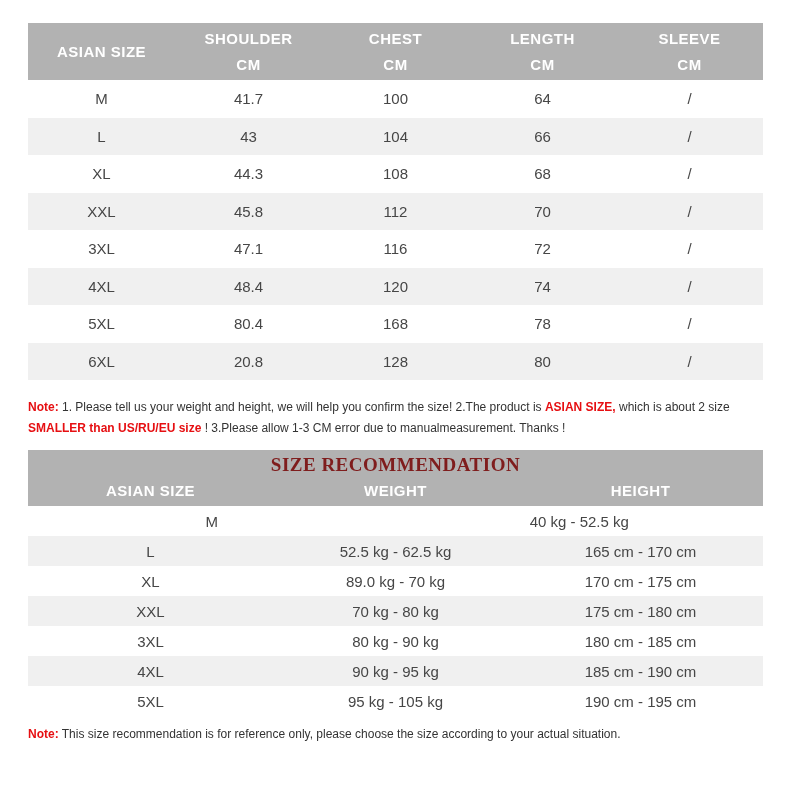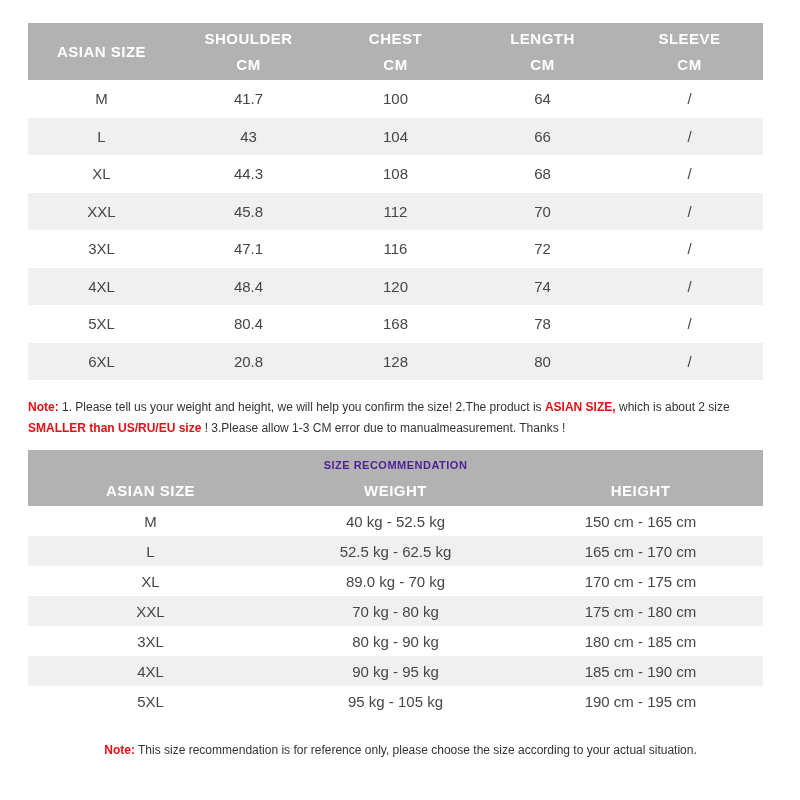--- a/index.html
+++ b/index.html
@@ -55,24 +55,25 @@
   .note .red { color: #e60f12; font-weight: bold; }
 
   
   .rec-table { width: 735px; margin-top: 11px; }
   .rec-title {
     background: #b2b2b2;
     height: 29px;
     display: flex;
     align-items: center;
     justify-content: center;
-    color: #4c1d95;
+    color: #7f1d1d;
     font-weight: bold;
-    font-size: 11px;
+    font-size: 19px;
     letter-spacing: 0.5px;
+    font-family: Liberation Serif, serif;
   }
   .rec-subheader {
     background: #b2b2b2;
     height: 27px;
     display: flex;
     padding-bottom: 5px;
   }
   .rec-subheader .hcell {
     flex: 1 1 0;
     display: flex;
@@ -88,21 +89,21 @@
     height: 30px;
     align-items: center;
   }
   .rec-row:nth-child(even) { background: #f0f0f0; }
   .rec-row .cell {
     flex: 1 1 0;
     text-align: center;
     font-size: 15px;
     color: #464646;
   }
-  .note.bottom { margin-top: 24px; text-align: center; }
+  .note.bottom { margin-top: 8px; }
 </style>
 </head>
 <body>
 
 <div class="page">
 
   <div class="size-table">
     <div class="st-header">
       <div class="hcell">
         <span>ASIAN SIZE</span>
@@ -192,21 +193,20 @@
     <div class="rec-title">SIZE RECOMMENDATION</div>
     <div class="rec-subheader">
       <div class="hcell">ASIAN SIZE</div>
       <div class="hcell">WEIGHT</div>
       <div class="hcell">HEIGHT</div>
     </div>
     <div>
       <div class="rec-row">
         <div class="cell">M</div>
         <div class="cell">40 kg - 52.5 kg</div>
-        <div class="cell">150 cm - 165 cm</div>
       </div>
       <div class="rec-row">
         <div class="cell">L</div>
         <div class="cell">52.5 kg - 62.5 kg</div>
         <div class="cell">165 cm - 170 cm</div>
       </div>
       <div class="rec-row">
         <div class="cell">XL</div>
         <div class="cell">89.0 kg - 70 kg</div>
         <div class="cell">170 cm - 175 cm</div>

